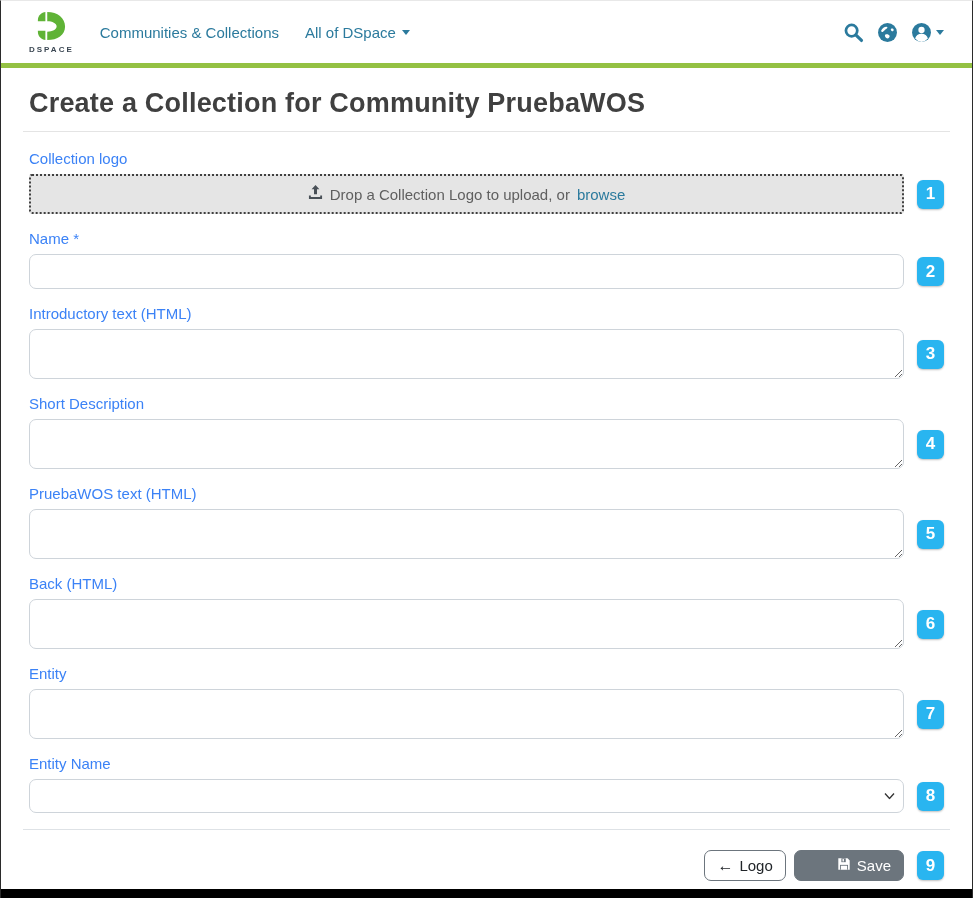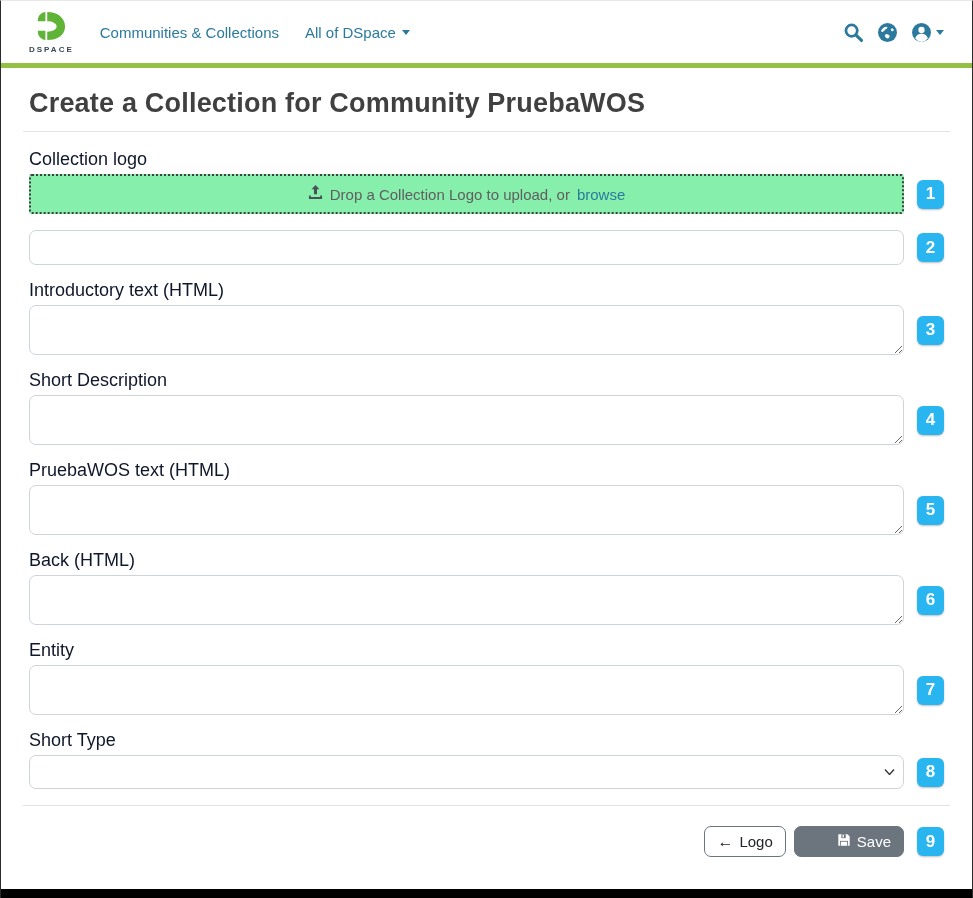--- a/index.html
+++ b/index.html
@@ -28,31 +28,31 @@
   nav{display:flex;align-items:flex-end;gap:26px;margin-left:26px;}
   nav a{color:var(--link-teal);font-size:15px;text-decoration:none;display:flex;align-items:center;gap:6px;cursor:pointer;}
   .caret{width:0;height:0;border-left:4px solid transparent;border-right:4px solid transparent;border-top:5px solid var(--link-teal);display:inline-block;}
   .header-icons{margin-left:auto;display:flex;align-items:center;gap:13px;}
   .header-icons .hicon{display:flex;align-items:center;gap:4px;cursor:pointer;}
   
   main{padding:20px 28px 0 28px;}
   h1{font-size:27px;font-weight:700;color:var(--title-gray);letter-spacing:.2px;}
   .title-divider{border:none;border-top:1px solid #e4e4e4;margin:12px -6px 18px -6px;}
   .form-group{margin-bottom:16px;}
-  .form-group>label{display:block;font-size:18px;color:#0f172a;margin-bottom:6px;line-height:18px;}
+  .form-group>label{display:block;font-size:15px;color:#3b82f6;margin-bottom:6px;line-height:18px;}
   .control-row{display:flex;align-items:center;}
   .control{width:884px;}
   .som-badge{
     width:27px;height:29px;margin-left:13px;flex:0 0 auto;
     background:var(--badge-blue);color:#fff;border-radius:6px;
     display:flex;align-items:center;justify-content:center;
     font-size:17px;font-weight:bold;box-shadow:0 1px 2px rgba(0,0,0,.25);
   }
   .dropzone{
-    height:40px;border:2px dotted #404040;border-radius:3px;background:#86efac;
+    height:40px;border:2px dotted #404040;border-radius:3px;background:#e5e5e5;
     display:flex;align-items:center;justify-content:center;gap:7px;cursor:pointer;
   }
   .dropzone-text{font-size:15px;color:#5f5f5f;}
   .browse-link{font-size:15px;color:var(--link-teal);text-decoration:none;cursor:pointer;}
   input.form-control,textarea.form-control,select.form-control{
     width:100%;border:1px solid var(--border-gray);border-radius:7px;background:#fff;
     font-family:"Liberation Sans",sans-serif;font-size:15px;color:#333;padding:6px 10px;outline:none;
   }
   input.form-control{height:35px;}
   textarea.form-control{height:50px;resize:vertical;display:block;}
@@ -141,20 +141,21 @@
             </span>
             <span class="dropzone-text">Drop a Collection Logo to upload, or</span>
             <a class="browse-link">browse</a>
           </div>
         </div>
         <span class="som-badge">1</span>
       </div>
     </div>
 
     <div class="form-group">
+      <label>Name *</label>
       <div class="control-row">
         <div class="control">
           <input type="text" class="form-control" value="" style="">
         </div>
         <span class="som-badge">2</span>
       </div>
     </div>
 
     <div class="form-group">
       <label>Introductory text (HTML)</label>
@@ -200,21 +201,21 @@
       <label>Entity</label>
       <div class="control-row">
         <div class="control">
           <textarea class="form-control" style=""></textarea>
         </div>
         <span class="som-badge">7</span>
       </div>
     </div>
 
     <div class="form-group">
-      <label>Short Type</label>
+      <label>Entity Name</label>
       <div class="control-row">
         <div class="control select-wrap">
           <select class="form-control"><option></option></select>
           <span class="select-chevron">
             <svg width="11" height="7" viewBox="0 0 11 7">
                 <polyline points="1,1 5.5,6 10,1" fill="none" stroke="#333" stroke-width="1.3"></polyline>
               </svg>
           </span>
         </div>
         <span class="som-badge">8</span>

